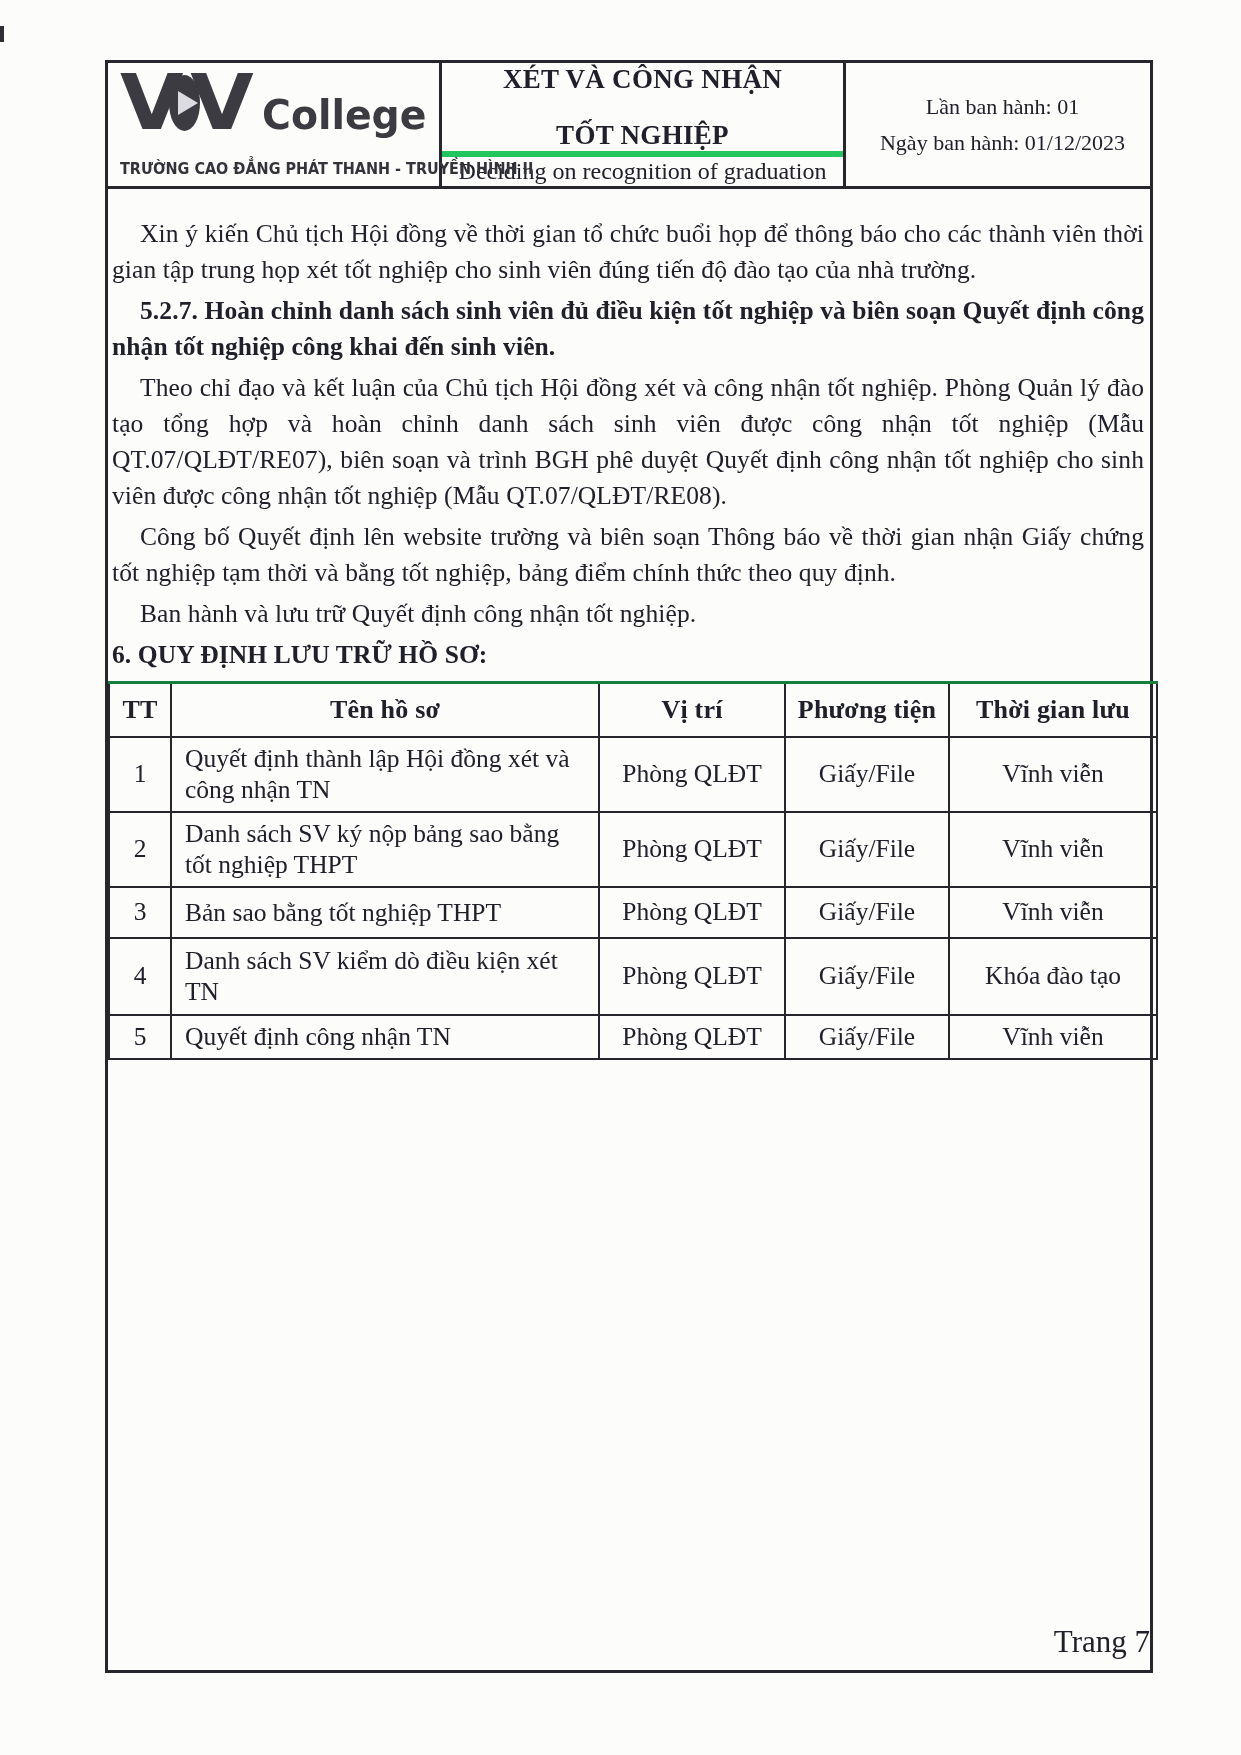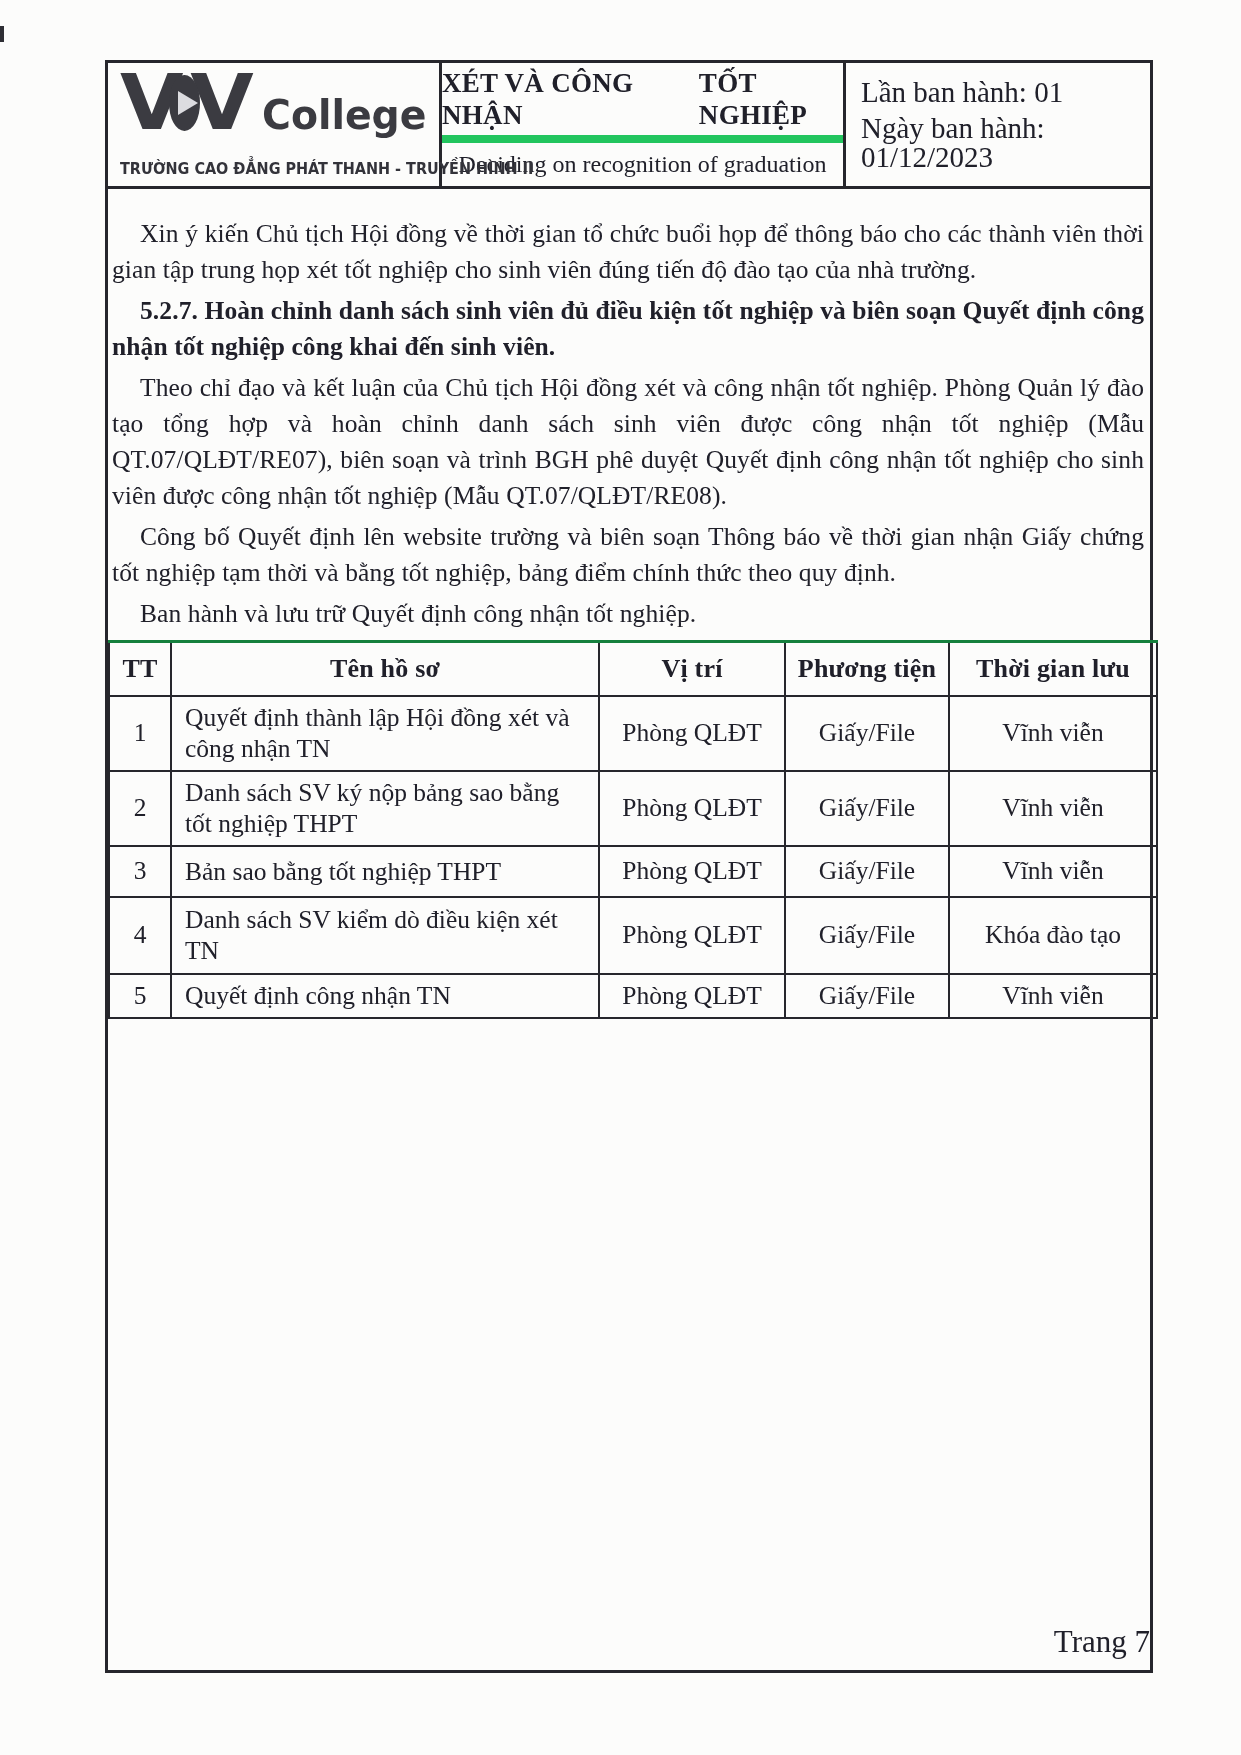--- a/index.html
+++ b/index.html
@@ -40,29 +40,29 @@
   .vov-college {
     font-family:"DejaVu Sans", sans-serif; font-weight:bold; font-size:41px; color:#3b3b41;
     margin-left:12px; align-self:flex-end; line-height:40px; transform:scaleX(.96); transform-origin:left bottom;
   }
   .tagline {
     font-family:"DejaVu Sans", sans-serif; font-weight:bold; font-size:16px; color:#33333a;
     white-space:nowrap; transform:scaleX(.9); transform-origin:left center; margin-top:4px;
   }
   .hdr-title { width:404px; border-right:3px solid #26262c; box-sizing:border-box; display:flex; flex-direction:column; }
   .title-main {
-    flex:0 0 72px; border-bottom:8px solid #22c55e; display:flex; flex-direction:row;
+    flex:0 0 72px; border-bottom:6px solid #22c55e; display:flex; flex-direction:column;
     justify-content:center; align-items:center; font-weight:bold; font-size:27px; line-height:32px;
     letter-spacing:.3px;
     gap:24px;
   }
   .title-sub { flex:1; display:flex; align-items:center; justify-content:center; font-size:24px; }
   .hdr-info {
     flex:1; padding:8px 6px 8px 15px; display:flex; flex-direction:column;
-    justify-content:center; gap:7px; font-size:29px; line-height:29px;
+    justify-content:center; gap:7px; font-size:22px; line-height:29px;align-items:center;
   }
 
   
   .doc-body { position:relative; }
   .doc-body p { margin:5px 0 0 0; padding:0 6px 0 4px; text-align:justify;
                 font-size:25.5px; line-height:36px; letter-spacing:.1px; }
   .doc-body p.first { margin-top:27px; }
   .indent { text-indent:28px; }
   .bold { font-weight:bold; }
   .h6 { text-indent:0; text-align:left; margin-top:5px; }
@@ -115,20 +115,21 @@
         <div>Ngày ban hành: 01/12/2023</div>
       </div>
     </div>
 
     <div class="doc-body">
       <p class="indent first">Xin ý kiến Chủ tịch Hội đồng về thời gian tổ chức buổi họp để thông báo cho các thành viên thời gian tập trung họp xét tốt nghiệp cho sinh viên đúng tiến độ đào tạo của nhà trường.</p>
       <p class="indent bold">5.2.7. Hoàn chỉnh danh sách sinh viên đủ điều kiện tốt nghiệp và biên soạn Quyết định công nhận tốt nghiệp công khai đến sinh viên.</p>
       <p class="indent">Theo chỉ đạo và kết luận của Chủ tịch Hội đồng xét và công nhận tốt nghiệp. Phòng Quản lý đào tạo tổng hợp và hoàn chỉnh danh sách sinh viên được công nhận tốt nghiệp (Mẫu QT.07/QLĐT/RE07), biên soạn và trình BGH phê duyệt Quyết định công nhận tốt nghiệp cho sinh viên được công nhận tốt nghiệp (Mẫu QT.07/QLĐT/RE08).</p>
       <p class="indent">Công bố Quyết định lên website trường và biên soạn Thông báo về thời gian nhận Giấy chứng tốt nghiệp tạm thời và bằng tốt nghiệp, bảng điểm chính thức theo quy định.</p>
       <p class="indent">Ban hành và lưu trữ Quyết định công nhận tốt nghiệp.</p>
+      <p class="bold h6">6. QUY ĐỊNH LƯU TRỮ HỒ SƠ:</p>
 
       <table class="archive">
         <colgroup>
           <col style="width:62px">
           <col style="width:428px">
           <col style="width:186px">
           <col style="width:164px">
           <col style="width:208px">
         </colgroup>
         <thead>

